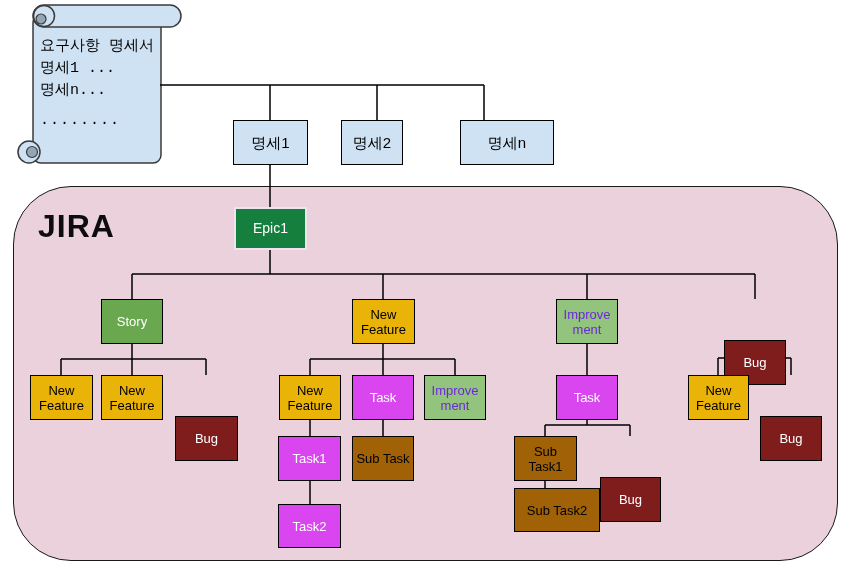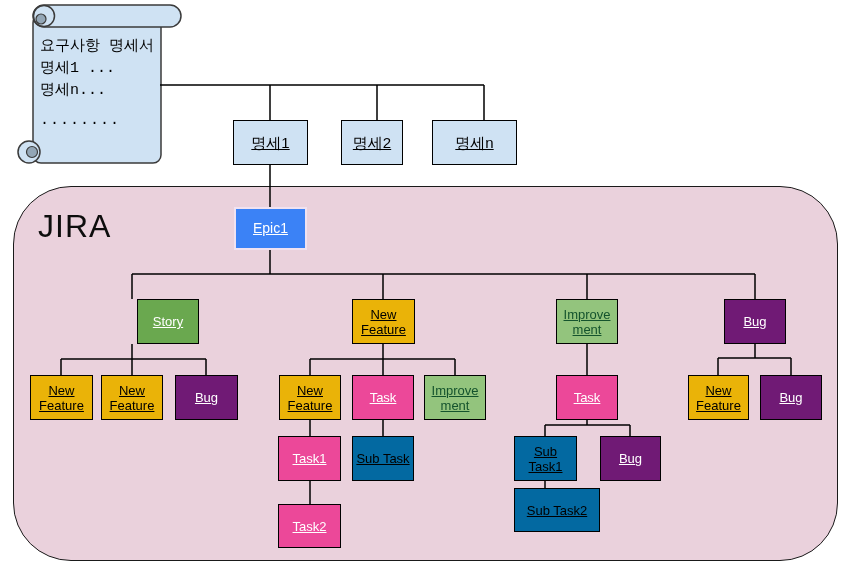--- a/index.html
+++ b/index.html
@@ -15,36 +15,36 @@
   }
   .scroll-line{display:block;}
   .scroll-line.dots{margin-top:8px;letter-spacing:1px;}
   .jira-container{
     position:absolute;left:13px;top:186px;width:825px;height:375px;
     background:#ead1dc;border:1.6px solid #1a1a1a;border-radius:58px;
     box-sizing:border-box;z-index:1;
   }
   .jira-title{
     position:absolute;left:38px;top:208px;z-index:4;
-    font-size:32px;font-weight:400;letter-spacing:1px;color:#0d0d0d;
+    font-size:32px;font-weight:700;letter-spacing:1px;color:#0d0d0d;
   }
   .node{
     position:absolute;box-sizing:border-box;z-index:5;
     border:1.4px solid #000;display:flex;align-items:center;justify-content:center;
     text-align:center;font-size:13px;line-height:15px;padding:1px 3px;
-    overflow-wrap:break-word;word-break:break-word;text-decoration:underline;
+    overflow-wrap:break-word;word-break:break-word;
   }
   .spec{background:#cfe2f3;font-size:15px;}
-  .type-epic{background:#3b82f6;color:#fff;border:2px solid #f0e2f1;font-size:14px;}
-  .type-story{background:#6aa84f;color:#fff;margin-left:36px;}
+  .type-epic{background:#15803d;color:#fff;border:2px solid #f0e2f1;font-size:14px;}
+  .type-story{background:#6aa84f;color:#fff;}
   .type-nf{background:#eab308;color:#000;}
-  .type-imp{background:#93c47d;color:#14532d;}
-  .type-bug{background:#701a75;color:#fff;}
-  .type-task{background:#ec4899;color:#fff;}
-  .type-sub{background:#0369a1;color:#000;}
+  .type-imp{background:#93c47d;color:#6d28d9;}
+  .type-bug{background:#7f1d1d;color:#fff;margin-top:41px;}
+  .type-task{background:#d946ef;color:#fff;}
+  .type-sub{background:#a16207;color:#000;}
 </style>
 </head>
 <body>
 
 <div id="stage">
 
   <svg id="scroll-shape" width="200" height="175" viewBox="0 0 200 175">
     <rect x="33" y="15" width="128" height="148" rx="8" fill="#cfe2f3" stroke="#3b3b3b" stroke-width="1.5"></rect>
     <circle cx="29" cy="152" r="11" fill="#cfe2f3" stroke="#3b3b3b" stroke-width="1.5"></circle>
     <circle cx="32" cy="152" r="5.5" fill="#93a6b6" stroke="#3b3b3b" stroke-width="1.2"></circle>
@@ -72,21 +72,21 @@
       <path d="M383,344 V359 M310,359 H455 M310,359 V375 M383,359 V375 M455,359 V375"></path>
       <path d="M587,344 V375"></path>
       <path d="M587,420 V425 M545,425 H630 M545,425 V436 M630,425 V436"></path>
       <path d="M755,344 V358 M718,358 H791 M718,358 V375 M791,358 V375"></path>
       <path d="M310,420 V436 M383,420 V436 M310,481 V504 M545,481 V488"></path>
     </g>
   </svg>
 
   <div class="node spec" style="left:233px;top:120px;width:75px;height:45px">명세1</div>
   <div class="node spec" style="left:341px;top:120px;width:62px;height:45px">명세2</div>
-  <div class="node spec" style="left:432px;top:120px;width:85px;height:45px">명세n</div>
+  <div class="node spec" style="left:460px;top:120px;width:94px;height:45px">명세n</div>
 
   <div class="node type-epic" style="left:234px;top:207px;width:73px;height:43px">Epic1</div>
 
   <div class="node type-story" style="left:101px;top:299px;width:62px;height:45px">Story</div>
   <div class="node type-nf" style="left:352px;top:299px;width:63px;height:45px">New Feature</div>
   <div class="node type-imp" style="left:556px;top:299px;width:62px;height:45px">Improvement</div>
   <div class="node type-bug" style="left:724px;top:299px;width:62px;height:45px">Bug</div>
 
   <div class="node type-nf" style="left:30px;top:375px;width:63px;height:45px">New Feature</div>
   <div class="node type-nf" style="left:101px;top:375px;width:62px;height:45px">New Feature</div>

